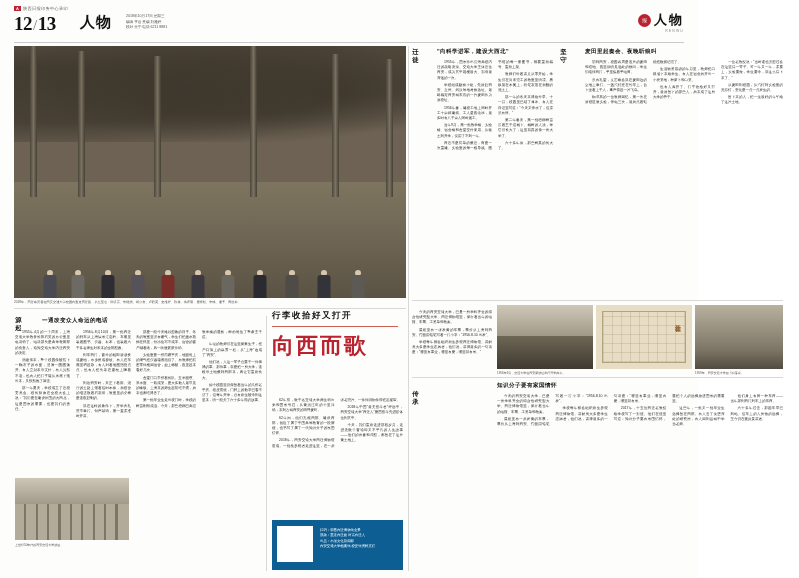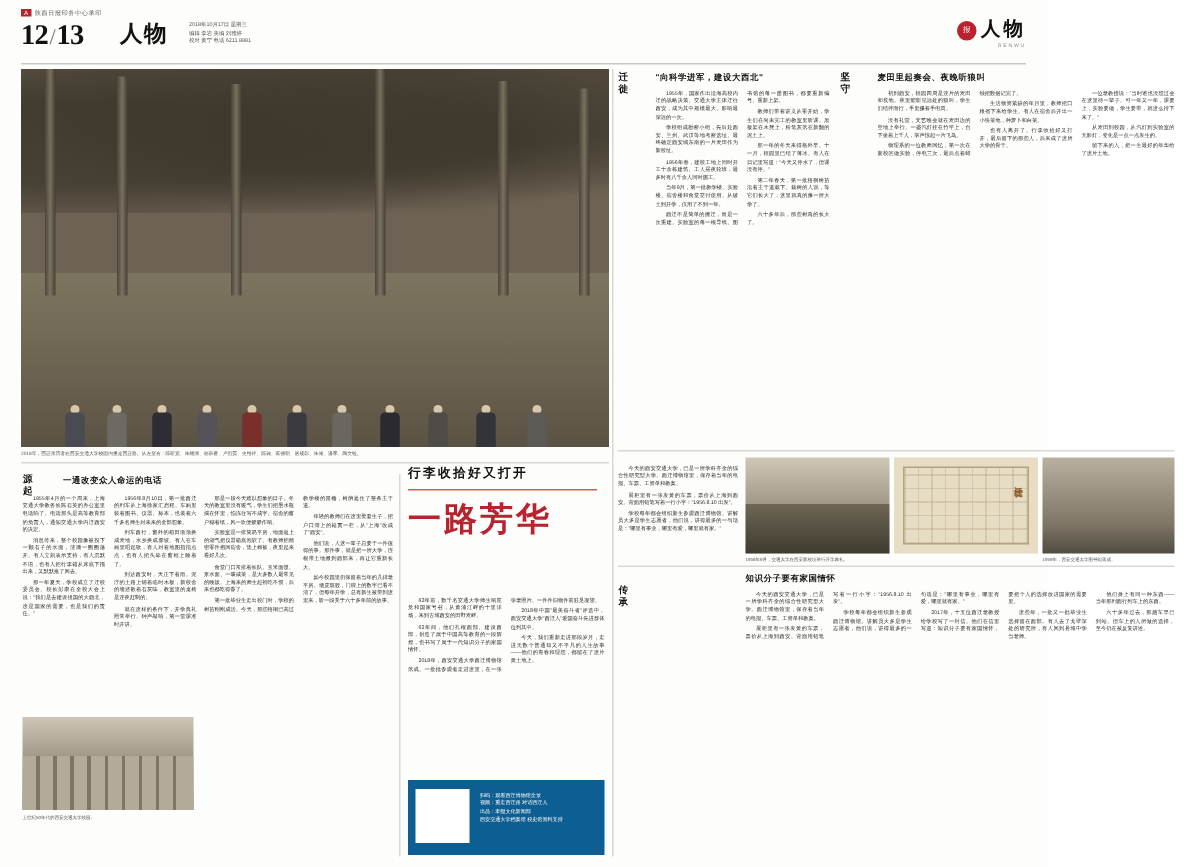--- a/index.html
+++ b/index.html
@@ -395,21 +395,21 @@
     <p>年轻的教师们在这里娶妻生子，把户口簿上的籍贯一栏，从"上海"改成了"西安"。</p>
     <p>他们说，人这一辈子总要干一件值得的事。那件事，就是把一所大学，连根带土地搬到西部来，再让它重新长大。</p>
     <p>如今校园里仍保留着当年的几排老平房。墙皮斑驳，门牌上的数字已看不清了，但每年开学，总有新生被带到这里来，听一段关于六十多年前的故事。</p>
   </div>
 
   <div class="divider-v" style="left:266px; top:316px; height:255px;"></div>
 
   <div class="feature">
     <div class="kicker">行李收拾好又打开</div>
     <div class="rule"></div>
-    <div class="big2">一路芳华</div>
+    <div class="big1">向西而歌</div>
   </div>
   <div class="col" style="left:272px; top:398px; width:131px; height:118px; column-count:2;">
     <p>62年前，数千名交通大学师生响应党和国家号召，从黄浦江畔的十里洋场，来到古城西安的田野麦畔。</p>
     <p>62年间，他们扎根西部、建设西部，创造了属于中国高等教育的一段辉煌，也书写了属于一代知识分子的家国情怀。</p>
     <p>2018年，西安交通大学西迁博物馆落成。一批批参观者走进这里，在一张张老照片、一件件旧物件前驻足凝望。</p>
     <p>2018年中国"最美奋斗者"评选中，西安交通大学"西迁人"爱国奋斗先进群体位列其中。</p>
     <p>今天，我们重新走进那段岁月，走进无数个普通却又不平凡的人生故事——他们的青春和理想，都留在了这片黄土地上。</p>
   </div>
 
   <div class="qrbox">

